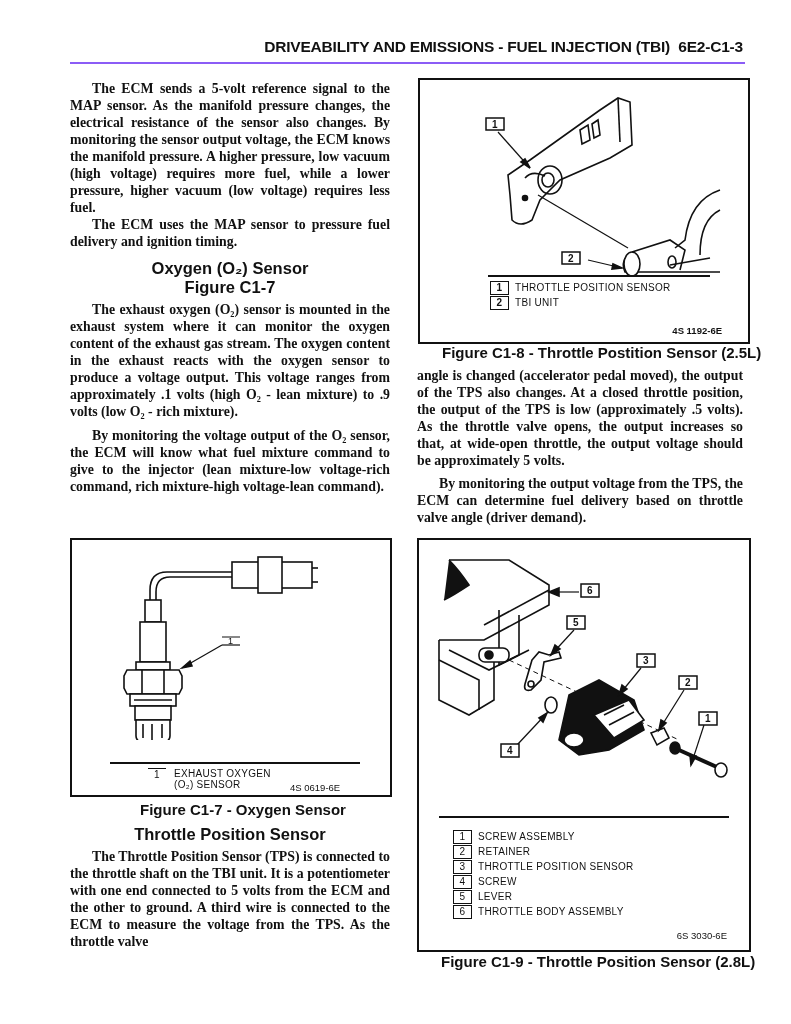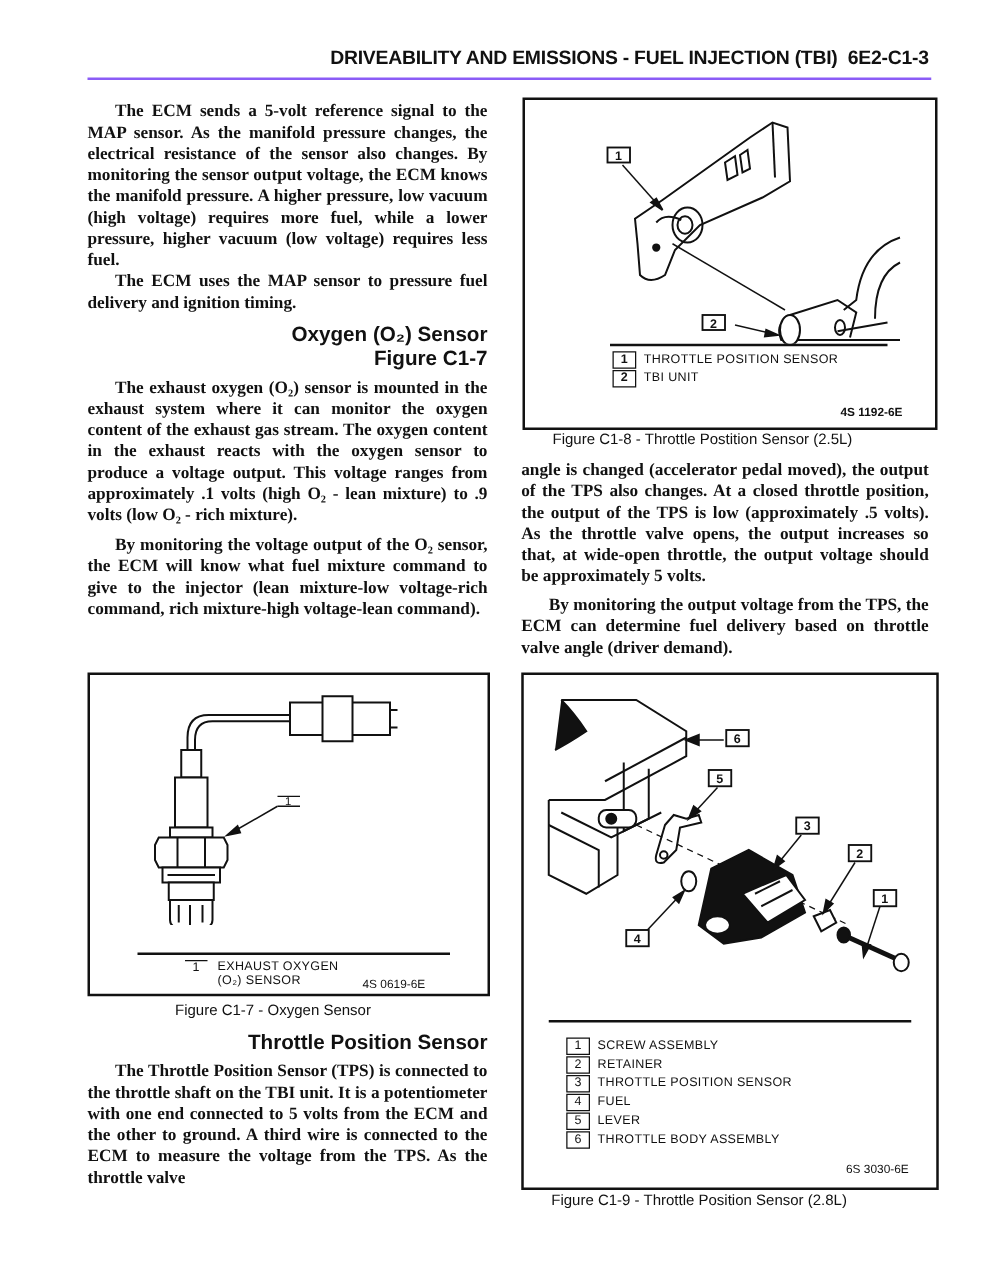--- a/index.html
+++ b/index.html
@@ -1,23 +1,23 @@
 <!DOCTYPE html>
 <html><head>
 <meta charset="utf-8">
 <style>
   html,body{margin:0;padding:0;background:#fff;}
   body{width:791px;height:1024px;position:relative;overflow:hidden;color:#111;font-family:"DejaVu Serif",serif;}
   .hdr{position:absolute;left:70px;top:38px;width:675px;height:24px;border-bottom:2px solid #8b5cf6;}
   .hdr-text{position:absolute;right:2px;top:0;font-family:"Liberation Sans",sans-serif;font-weight:bold;font-size:15.5px;letter-spacing:-0.2px;white-space:nowrap;}
   .col{position:absolute;font-family:"Liberation Serif",serif;font-weight:bold;font-size:13.8px;line-height:17px;text-align:justify;}
   .col p{margin:0;text-indent:22px;}
-  .h2{font-family:"Liberation Sans",sans-serif;font-weight:bold;font-size:16.5px;line-height:19px;text-align:right;margin:0;}
+  .h2{font-family:"Liberation Sans",sans-serif;font-weight:bold;font-size:16.5px;line-height:19px;text-align:center;margin:0;}
   .fig{position:absolute;border:2px solid #111;background:#fff;}
-  .cap{position:absolute;font-family:"Liberation Sans",sans-serif;font-weight:normal;font-size:12px;white-space:nowrap;}
+  .cap{position:absolute;font-family:"Liberation Sans",sans-serif;font-weight:bold;font-size:15px;white-space:nowrap;}
   .leg{font-family:"Liberation Sans",sans-serif;font-size:10px;letter-spacing:0.3px;}
   .legrow{display:flex;align-items:center;height:15px;}
   .nbox{display:inline-block;width:17px;height:12px;border:1.5px solid #111;text-align:center;font-size:10px;line-height:12px;font-weight:bold;margin-right:6px;}
   .code{position:absolute;font-family:"Liberation Sans",sans-serif;font-size:9.5px;font-weight:bold;}
   .rule{position:absolute;height:2px;background:#111;}
 </style>
 </head>
 <body>
 
 <div class="hdr">
@@ -231,21 +231,21 @@
     <div class="legrow">
       <span class="nbox" style="font-weight:normal;">2</span>
       <span>RETAINER</span>
     </div>
     <div class="legrow">
       <span class="nbox" style="font-weight:normal;">3</span>
       <span>THROTTLE POSITION SENSOR</span>
     </div>
     <div class="legrow">
       <span class="nbox" style="font-weight:normal;">4</span>
-      <span>FUEL</span>
+      <span>SCREW</span>
     </div>
     <div class="legrow">
       <span class="nbox" style="font-weight:normal;">5</span>
       <span>LEVER</span>
     </div>
     <div class="legrow">
       <span class="nbox" style="font-weight:normal;">6</span>
       <span>THROTTLE BODY ASSEMBLY</span>
     </div>
   </div>

